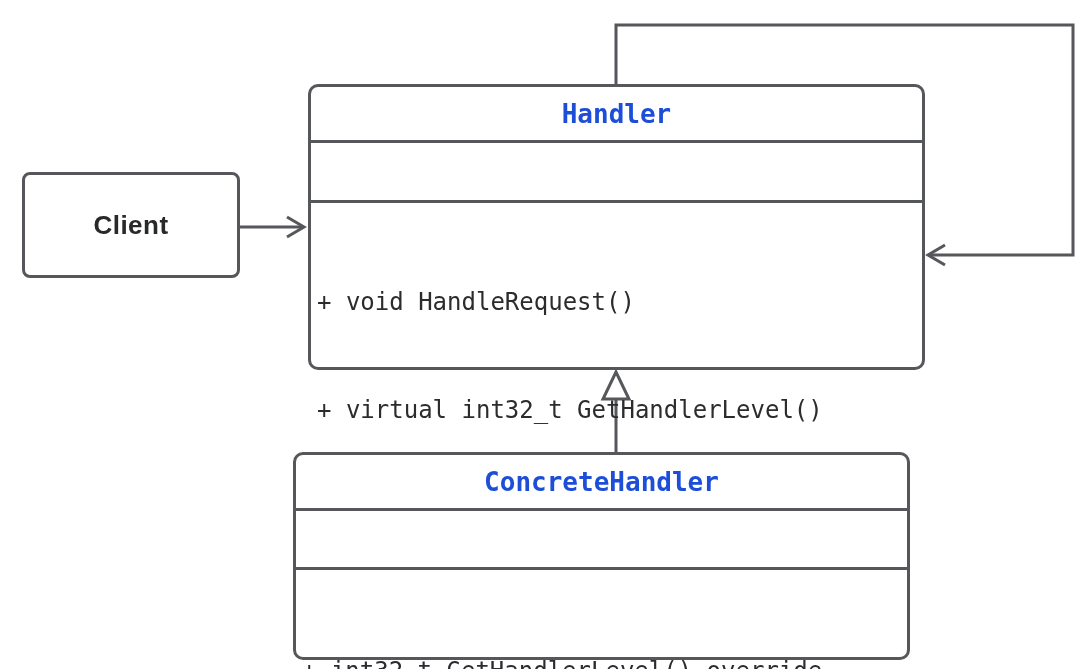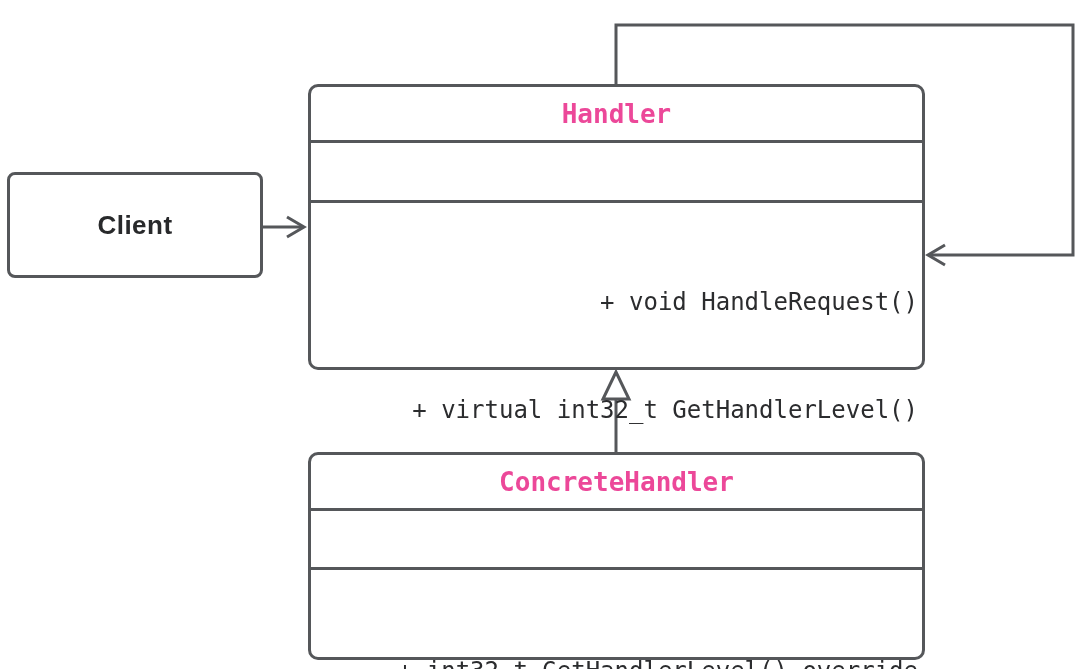--- a/index.html
+++ b/index.html
@@ -24,23 +24,23 @@
     pointer-events: none;
   }
   .node {
     position: absolute;
     box-sizing: border-box;
     border: 3px solid #55575a;
     background: #ffffff;
     color: #28292b;
   }
   .client-node {
-    left: 7px;
+    left: 22px;
     top: 172px;
-    width: 256px;
+    width: 218px;
     height: 106px;
     border-radius: 8px;
     display: flex;
     align-items: center;
     justify-content: center;
     font-family: "Liberation Sans", sans-serif;
     font-weight: bold;
     font-size: 26px;
     letter-spacing: 0.5px;
   }
@@ -49,54 +49,54 @@
     flex-direction: column;
     border-radius: 10px;
   }
   .handler-node {
     left: 308px;
     top: 84px;
     width: 617px;
     height: 286px;
   }
   .concrete-node {
-    left: 308px;
+    left: 293px;
     top: 452px;
     width: 617px;
     height: 208px;
   }
   .class-title {
     height: 53px;
     flex: 0 0 53px;
     display: flex;
     align-items: center;
     justify-content: center;
     font-weight: bold;
     font-size: 26px;
-    color: #ec4899;
+    color: #1d4ed8;
     border-radius: 16px;
   }
   .class-attrs {
     box-sizing: border-box;
     border-top: 3px solid #55575a;
   }
   .handler-node .class-attrs { flex: 0 0 60px; }
   .concrete-node .class-attrs { flex: 0 0 59px; }
   .class-methods {
     box-sizing: border-box;
     border-top: 3px solid #55575a;
     flex: 1 1 auto;
     padding: 9px 4px 0 6px;
     font-size: 24px;
     line-height: 36px;
     white-space: pre;
     color: #2b2c2e;
   }
   .concrete-node .class-methods { padding-top: 11px; }
-  .method-line { height: 36px; text-align: right; }
+  .method-line { height: 36px; }
 </style>
 </head>
 <body>
 
 <div class="canvas">
 
   <svg class="arrow-layer" width="1080" height="669" viewBox="0 0 1080 669" fill="none" stroke="#55575a" stroke-width="3">
 
     <g>
       <line x1="225" y1="227" x2="303" y2="227"></line>

